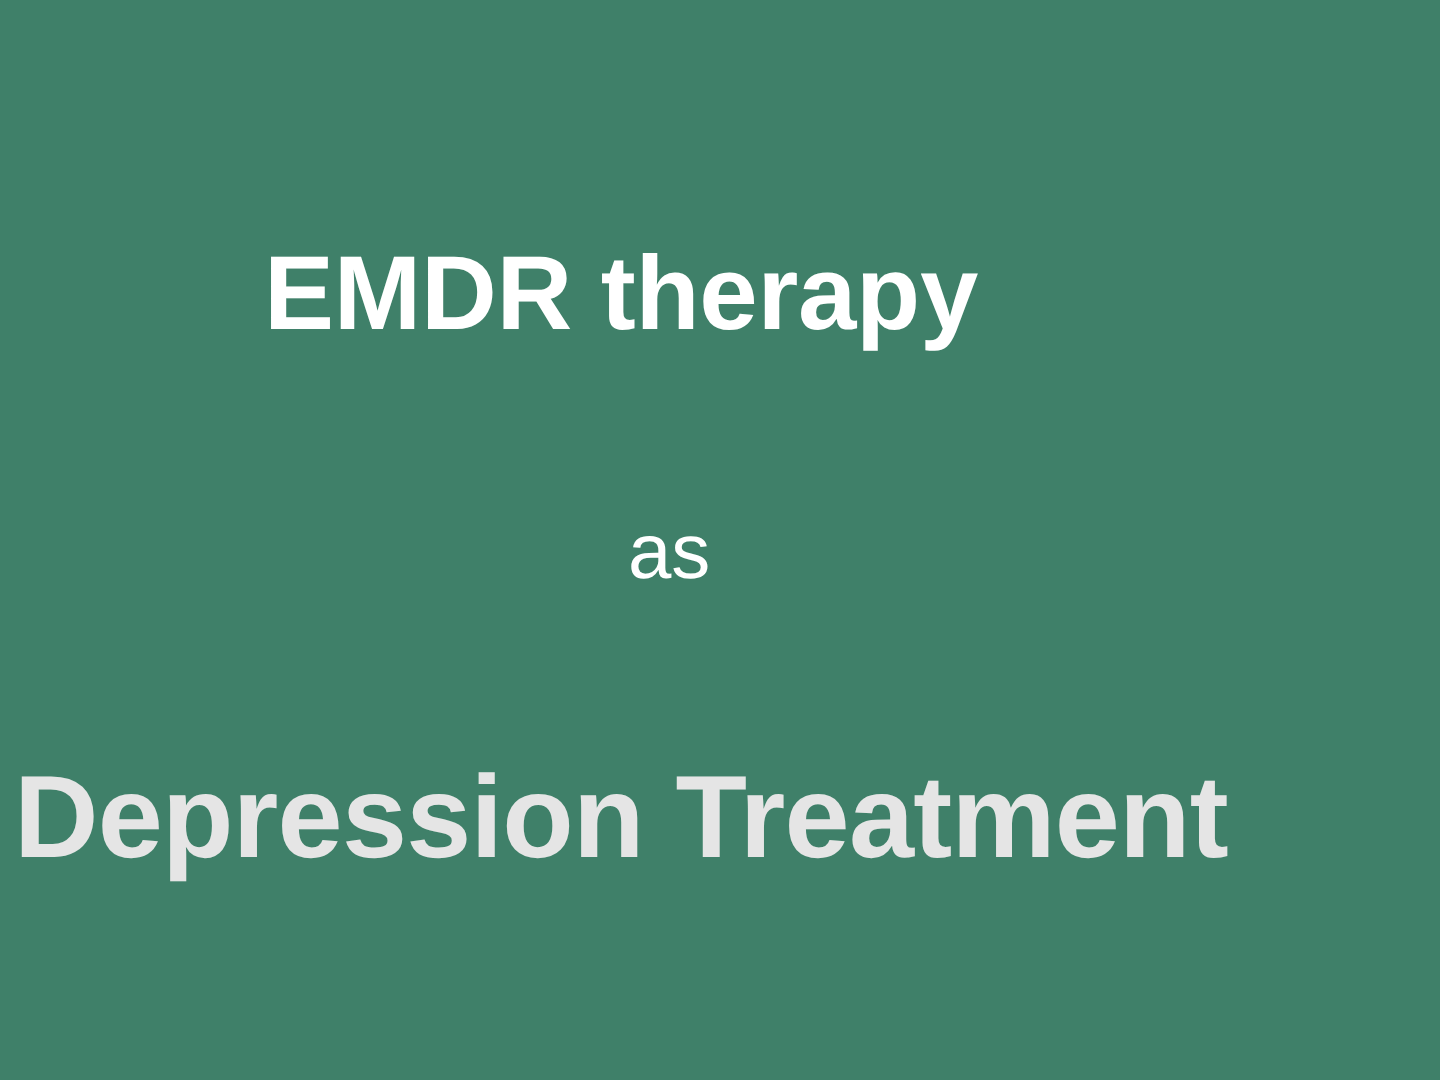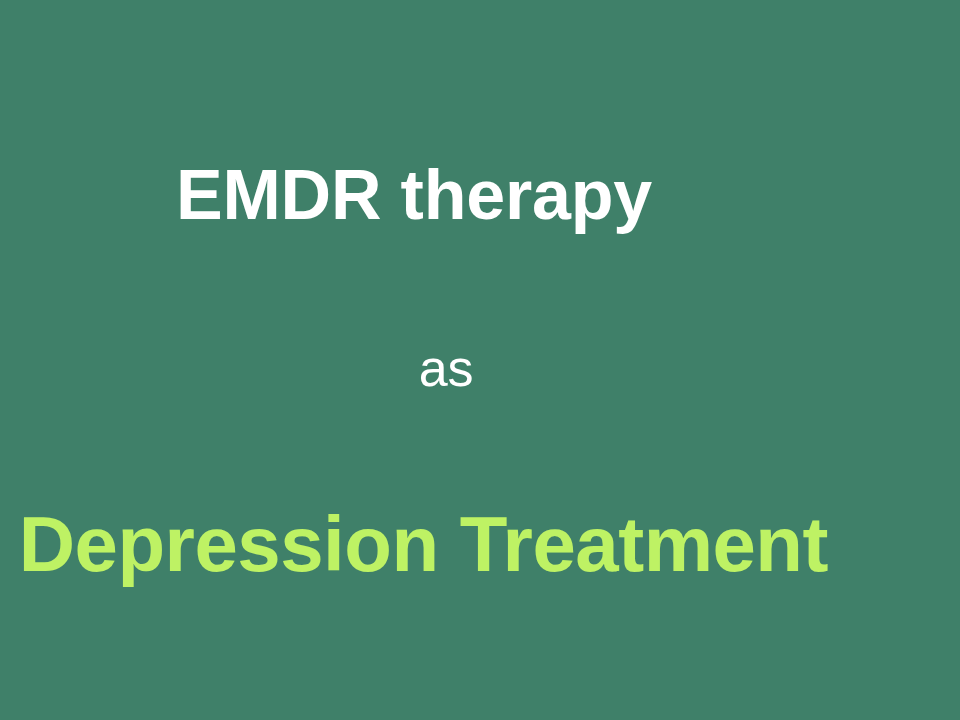--- a/index.html
+++ b/index.html
@@ -107,16 +107,16 @@
   <div class="slide-body">
 
     <div class="text-line line-title" style="color: rgb(255, 255, 255);">EMDR therapy</div>
 
     <div class="text-line line-spacer" style="color: rgb(255, 255, 255);"> </div>
 
     <div class="text-line line-connector" style="color: rgb(255, 255, 255);">as</div>
 
     <div class="text-line line-spacer-2" style="color: rgb(255, 255, 255);"> </div>
 
-    <div class="text-line line-subject" style="color: #bef264; text-align: right;">Depression Treatment</div>
+    <div class="text-line line-subject" style="color: #e5e5e5;">Depression Treatment</div>
 
   </div>
 </div>
 
 </body></html>

